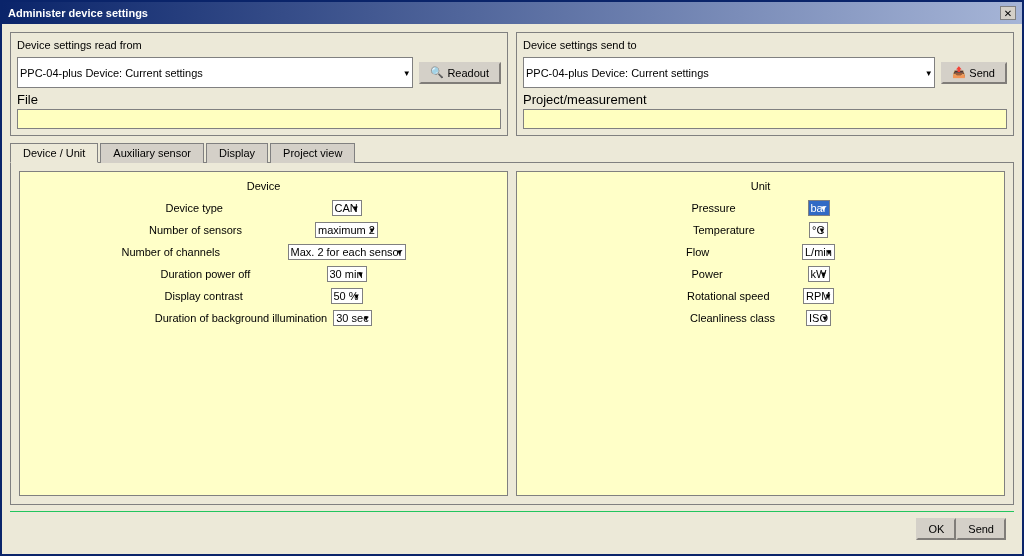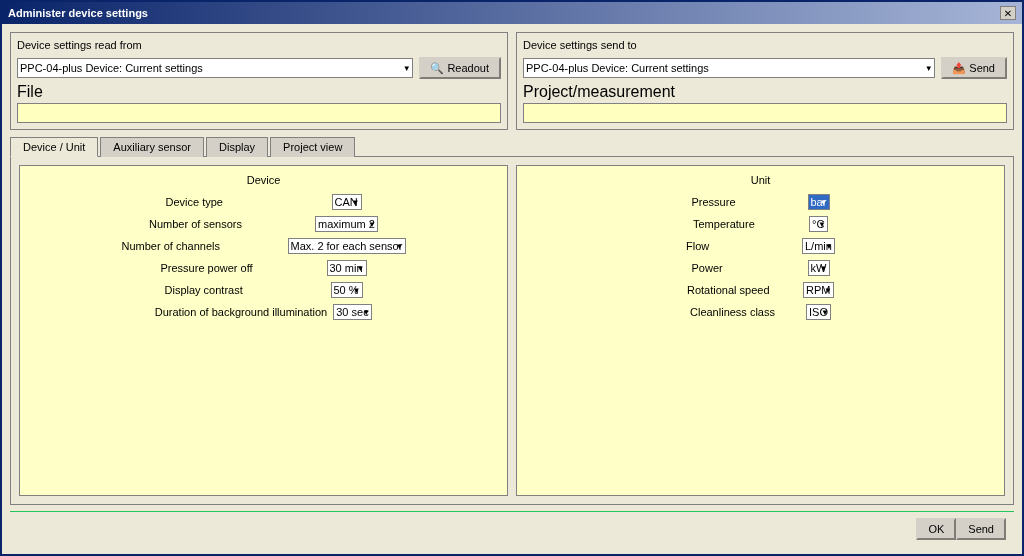--- a/index.html
+++ b/index.html
@@ -66,21 +66,21 @@
       font-size: 11px;
       margin-bottom: 6px;
     }
     .panel-row {
       display: flex;
       align-items: center;
       gap: 6px;
       margin-bottom: 4px;
     }
     .file-label {
-      font-size: 16px;
+      font-size: 13px;
       margin-bottom: 2px;
     }
     .full-input {
       width: 100%;
       height: 20px;
       border: 1px solid #808080;
       background: #ffffc0;
       padding: 1px 3px;
       font-size: 11px;
       font-family: inherit;
@@ -97,21 +97,21 @@
       align-items: center;
       gap: 3px;
       white-space: nowrap;
     }
     .dropdown-wrapper {
       position: relative;
       flex: 1;
     }
     .dropdown-wrapper select {
       width: 100%;
-      height: 20px;
+      height: 31px;
       border: 1px solid #808080;
       font-size: 11px;
       font-family: inherit;
       padding: 0 2px;
       appearance: none;
       background: white;
       cursor: pointer;
     }
     .dropdown-wrapper::after {
       content: '▼';
@@ -320,21 +320,21 @@
           <div class="form-row">
             <span class="form-label">Number of channels</span>
             <div class="form-select-wrapper">
               <select>
                 <option>Max. 2 for each sensor</option>
               </select>
             </div>
           </div>
 
           <div class="form-row">
-            <span class="form-label">Pressure power off</span>
+            <span class="form-label">Duration power off</span>
             <div class="form-select-wrapper">
               <select>
                 <option>30 min</option>
               </select>
             </div>
           </div>
 
           <div class="form-row">
             <span class="form-label">Display contrast</span>
             <div class="form-select-wrapper">

